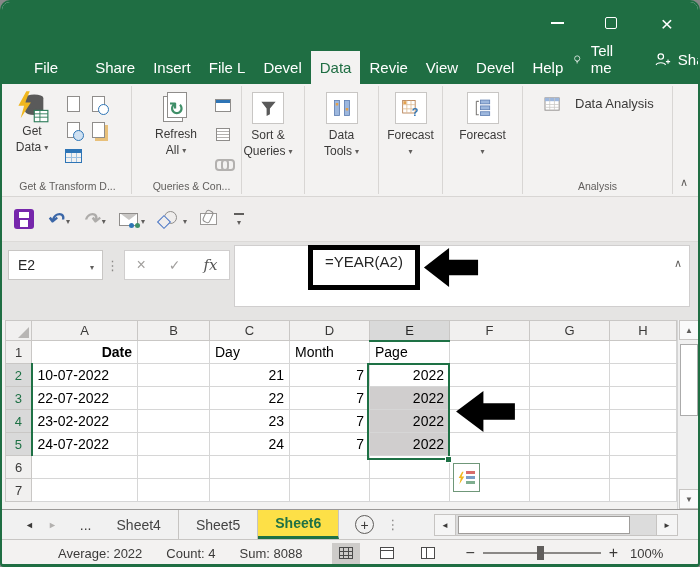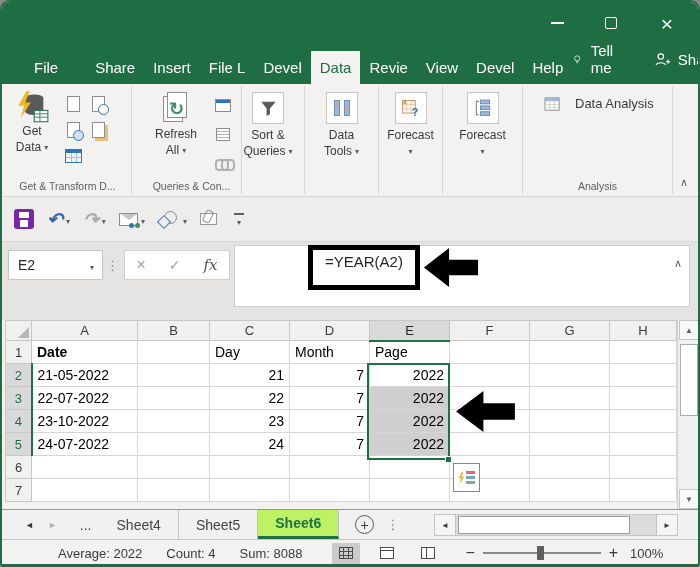--- a/index.html
+++ b/index.html
@@ -94,21 +94,21 @@
   .arrow-cells{left:452px;top:387px;width:63px;height:45px;}
   
   .grid{position:absolute;left:3px;top:318px;border-collapse:collapse;table-layout:fixed;background:#fff;}
   .grid th{background:#f1f0ef;font-weight:normal;font-size:13px;color:#3b3a39;border:1px solid #c9c7c5;height:20px;cursor:pointer;}
   .grid td{border:1px solid #d6d6d6;height:23px;font-size:14px;color:#000;padding:0 5px;cursor:cell;background:#fff;}
   .grid th.rh{width:26px;}
   .grid th.colE{background:#d9d9d9;border-bottom:2px solid #1e7145;color:#262626;}
   .grid th.rh.sel{background:#d9d9d9;color:#1e7145;border-right:2px solid #1e7145;}
   .grid td.txt{text-align:left;}
   .grid td.num{text-align:right;}
-  .grid td.bold{font-weight:bold;text-align:left;}
+  .grid td.bold{font-weight:bold;text-align:right;}
   .grid td.selfill{background:#d0cece;}
   .corner{position:relative;}
   .corner i{position:absolute;right:2px;bottom:2px;width:0;height:0;border-bottom:11px solid #b8b6b4;border-left:11px solid transparent;}
   .sel-overlay{position:absolute;left:365px;top:361px;width:83px;height:97px;border:2px solid #1e7145;z-index:10;pointer-events:none;}
   .fill-handle{position:absolute;left:443px;top:454px;width:7px;height:7px;background:#1e7145;border:1px solid #fff;z-index:11;cursor:crosshair;}
   .qa-btn{position:absolute;left:451px;top:461px;width:27px;height:29px;background:#fff;border:1px solid #6f9779;z-index:11;display:flex;align-items:center;justify-content:center;gap:1px;cursor:pointer;}
   .qa-bars{display:flex;flex-direction:column;gap:2px;}
   .qa-bars i{display:block;width:9px;height:3px;}
   .qa-bars i:nth-child(1){background:#d86b6b;} .qa-bars i:nth-child(2){background:#7a9cc6;} .qa-bars i:nth-child(3){background:#7fae8f;}
   
@@ -118,21 +118,21 @@
   .vthumb{position:absolute;left:2px;right:2px;top:24px;height:72px;background:#fff;border:1px solid #ababab;cursor:grab;}
   .tri-up::before{content:"▲";} .tri-down::before{content:"▼";}
   .tri-left::before{content:"◄";} .tri-right::before{content:"►";}
   
   .sheetbar{position:absolute;left:0;top:507px;right:0;height:30px;background:#f1f1f1;border-top:1px solid #9a9896;display:flex;align-items:stretch;}
   .snav{display:flex;align-items:center;padding:0 7px;font-size:9px;cursor:pointer;}
   .snav.left{margin-left:16px;color:#3b3a39;} .snav.right{color:#b3b1af;margin-right:8px;}
   .soverflow{display:flex;align-items:center;padding:0 8px;font-size:14px;color:#3b3a39;cursor:pointer;}
   .stab{display:flex;align-items:center;padding:0 17px;font-size:14px;color:#444;cursor:pointer;border-right:1px solid #c6c4c2;}
   .stab:first-of-type{border-left:1px solid #c6c4c2;}
-  .stab.active{background:#bef264;color:#1e7145;font-weight:bold;border-bottom:3px solid #1e7145;}
+  .stab.active{background:#fde047;color:#1e7145;font-weight:bold;border-bottom:3px solid #1e7145;}
   .addsheet{width:19px;height:19px;border:1px solid #5f5d5b;border-radius:50%;margin:auto 0 auto 16px;display:flex;align-items:center;justify-content:center;font-size:14px;color:#3b3a39;line-height:1;cursor:pointer;}
   .sdots{display:flex;align-items:center;margin-left:12px;}
   .hscroll{position:absolute;left:432px;top:4px;width:244px;height:22px;border:1px solid #c6c4c2;background:#dcdcdc;}
   .hscroll .btn{position:absolute;top:0;bottom:0;width:21px;background:#f5f5f5;display:flex;align-items:center;justify-content:center;font-size:8px;color:#3b3a39;cursor:pointer;}
   .hscroll .lbtn{left:0;border-right:1px solid #c6c4c2;} .hscroll .rbtn{right:0;border-left:1px solid #c6c4c2;}
   .hthumb{position:absolute;left:23px;top:1px;bottom:1px;width:172px;background:#fff;border:1px solid #9f9d9b;cursor:grab;}
   
   .statusbar{position:absolute;left:0;top:537px;right:0;height:27px;background:#f3f2f1;border-top:1px solid #c8c6c4;display:flex;align-items:center;font-size:13px;color:#3b3a39;padding-left:56px;}
   .stat{margin-right:24px;cursor:default;}
   .viewbtn{width:28px;height:21px;display:flex;align-items:center;justify-content:center;margin-right:13px;cursor:pointer;}
@@ -447,21 +447,21 @@
       <td></td>
       <td class="txt">Day</td>
       <td class="txt">Month</td>
       <td class="txt">Page</td>
       <td></td>
           <td></td>
           <td></td>
     </tr>
     <tr>
       <th class="rh sel">2</th>
-      <td class="txt">21-05-2022</td>
+      <td class="txt">10-07-2022</td>
       <td></td>
       <td class="num">21</td>
       <td class="num">7</td>
       <td class="num">2022</td>
       <td></td>
           <td></td>
           <td></td>
     </tr>
     <tr>
       <th class="rh sel">3</th>
@@ -469,21 +469,21 @@
       <td></td>
       <td class="num">22</td>
       <td class="num">7</td>
       <td class="num selfill">2022</td>
       <td></td>
           <td></td>
           <td></td>
     </tr>
     <tr>
       <th class="rh sel">4</th>
-      <td class="txt">23-10-2022</td>
+      <td class="txt">23-02-2022</td>
       <td></td>
       <td class="num">23</td>
       <td class="num">7</td>
       <td class="num selfill">2022</td>
       <td></td>
           <td></td>
           <td></td>
     </tr>
     <tr>
       <th class="rh sel">5</th>

